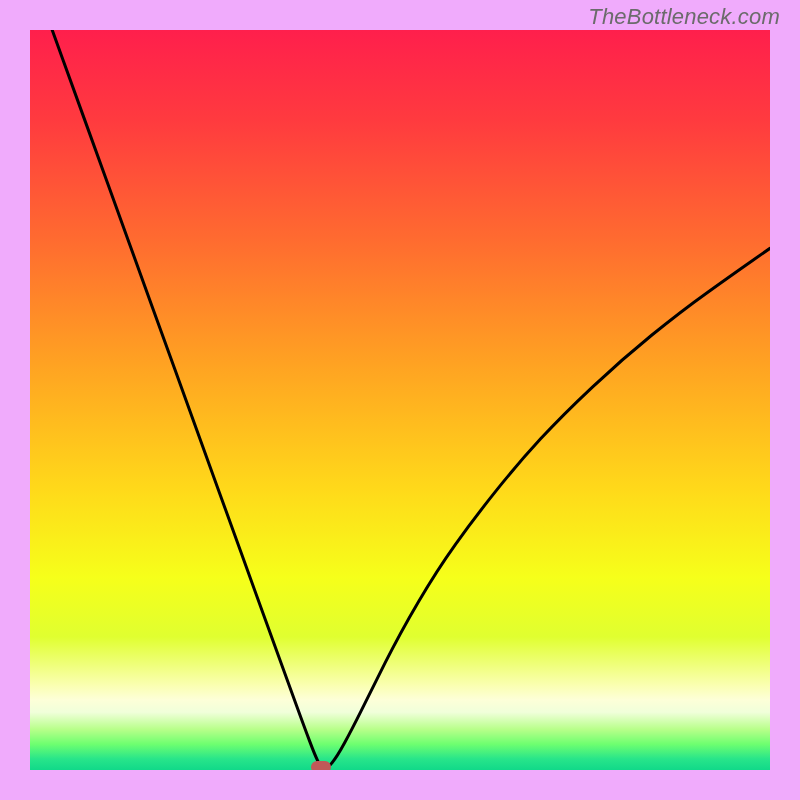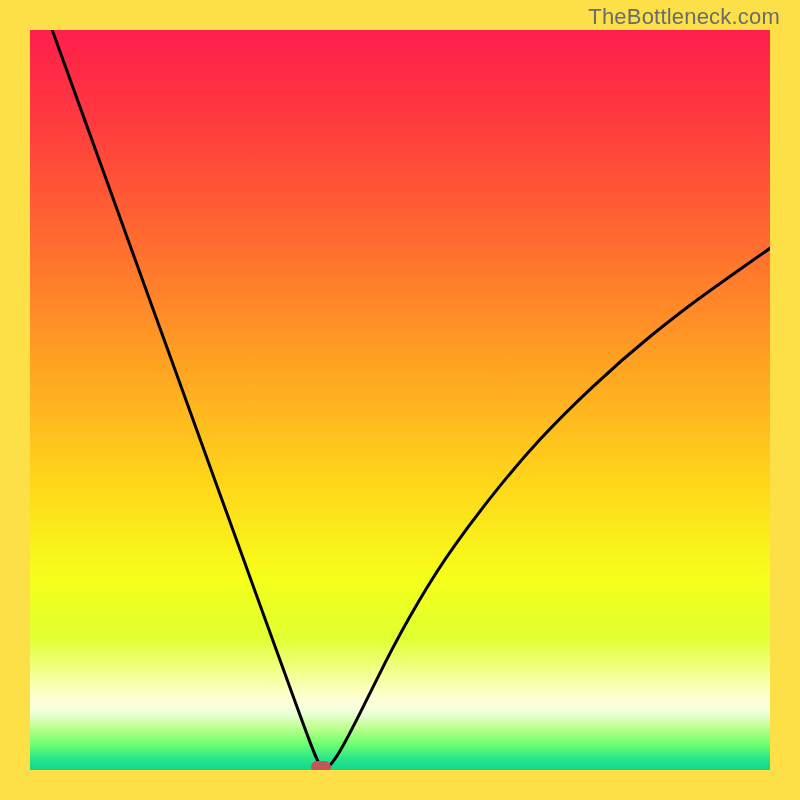--- a/index.html
+++ b/index.html
@@ -7,21 +7,22 @@
     padding: 0;
     width: 800px;
     height: 800px;
     background: #000;
     overflow: hidden;
     font-family: Arial, Helvetica, sans-serif;
   }
   .frame {
     position: absolute;
     inset: 0;
-    background: #fde047;
+    background: #f0abfc;
+    font-style: italic;
   }
   .plot-area {
     position: absolute;
     left: 30px;
     top: 30px;
     width: 740px;
     height: 740px;
     overflow: hidden;
   }
   .gradient-bg {

